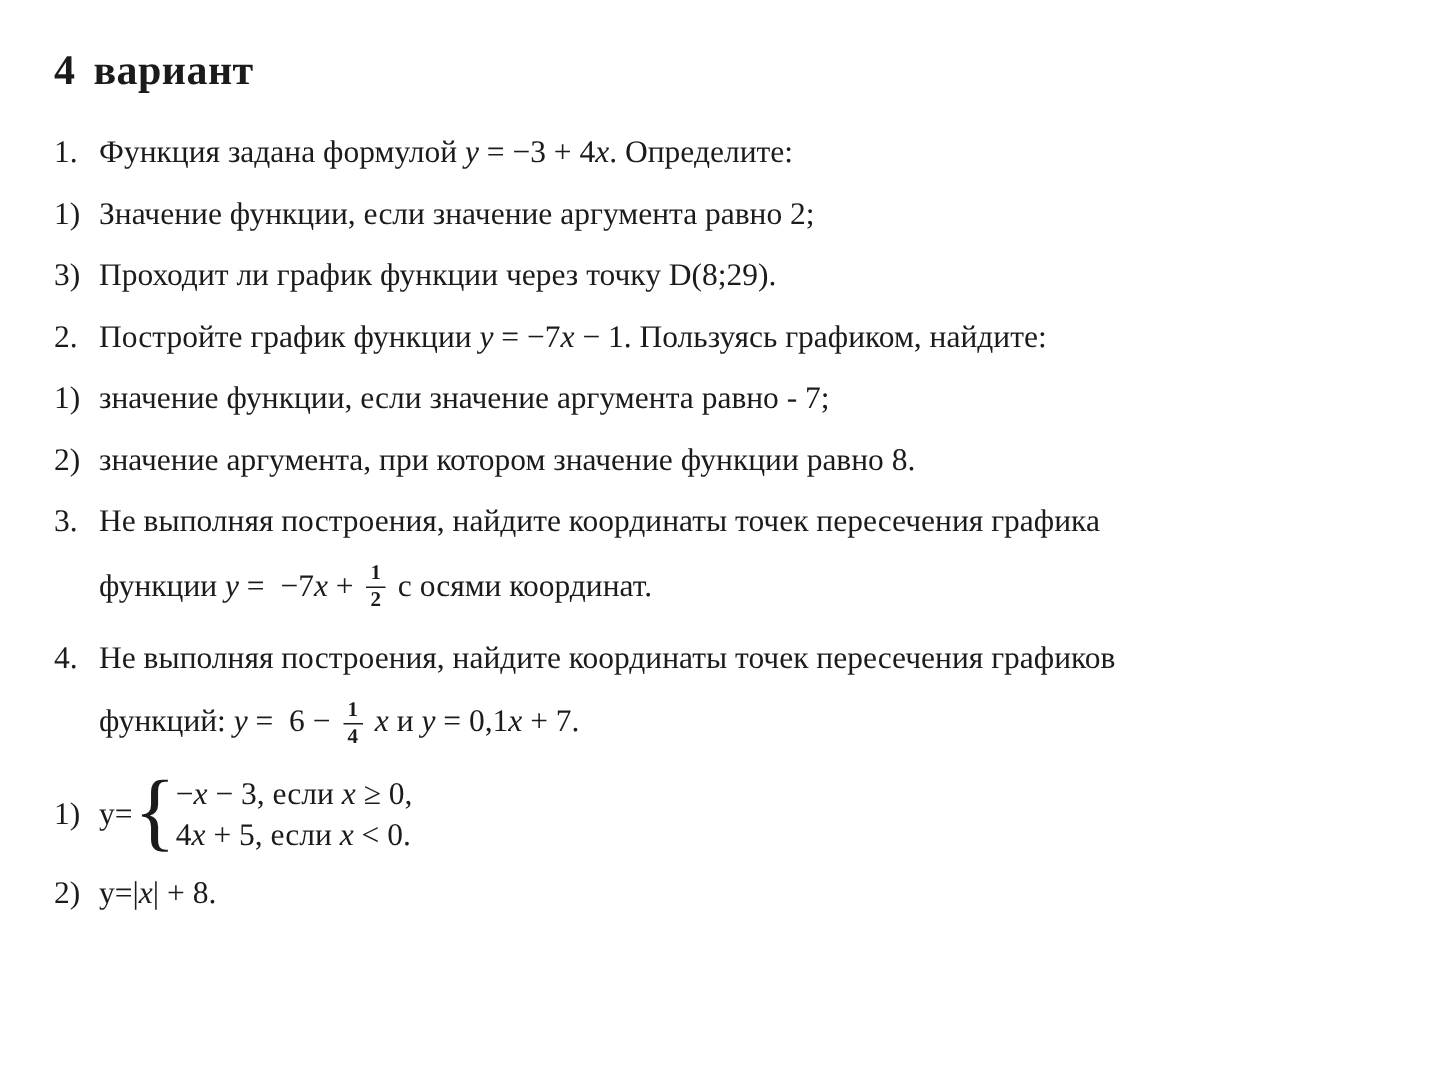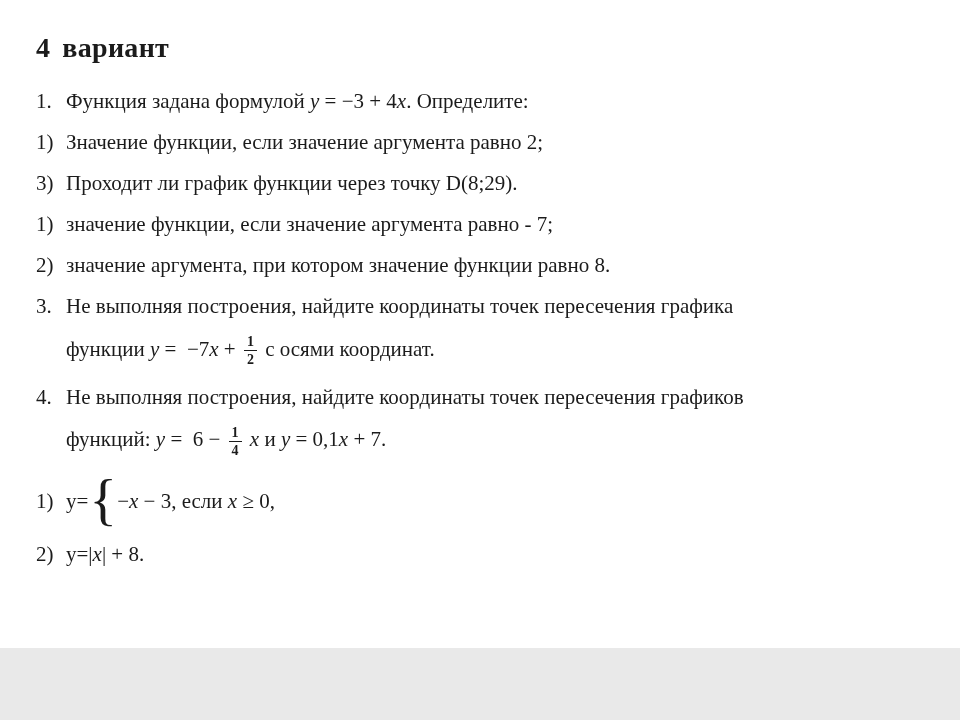--- a/index.html
+++ b/index.html
@@ -1,19 +1,19 @@
 <!DOCTYPE html>
 <html><head>
 <meta charset="utf-8">
 <style>
   html, body { margin: 0; padding: 0; background: #e9e9e9; }
   .page {
     position: relative;
     width: 960px;
-    height: 648px;
+    height: 720px;
     margin: 0 auto;
     background: #ffffff;
     box-sizing: border-box;
     padding: 26px 30px 0 36px;
     font-family: "Liberation Serif", "DejaVu Serif", serif;
     color: #1b1b1b;
     overflow: hidden;
   }
   .doc-title {
     font-size: 28px;
@@ -86,20 +86,23 @@
 
   <div class="line">
     <span class="label">1)</span><span class="content"><span>Значение функции, если значение аргумента равно 2;</span></span>
   </div>
 
 
   <div class="line">
     <span class="label">3)</span><span class="content"><span>Проходит ли график функции через точку D(8;29).</span></span>
   </div>
 
+  <div class="line">
+    <span class="label">2.</span><span class="content"><span>Постройте график функции </span><span class="it">y</span><span> = −7</span><span class="it">x</span><span> − 1. Пользуясь графиком, найдите:</span></span>
+  </div>
 
   <div class="line">
     <span class="label">1)</span><span class="content"><span>значение функции, если значение аргумента равно - 7;</span></span>
   </div>
 
   <div class="line">
     <span class="label">2)</span><span class="content"><span>значение аргумента, при котором значение функции равно 8.</span></span>
   </div>
 
   <div class="line">
@@ -118,20 +121,21 @@
     <span class="label"></span><span class="content"><span>функций: </span><span class="it">y</span><span> =&nbsp; 6 − </span><span class="frac"><span class="num">1</span><span class="den">4</span></span><span>&nbsp;</span><span class="it">x</span><span> и </span><span class="it">y</span><span> = 0,1</span><span class="it">x</span><span> + 7.</span></span>
   </div>
 
 
   <div class="line-cases">
     <span class="label">1)</span>
     <span class="cases-pre">y=</span>
     <span class="brace">{</span>
     <span class="cases-col">
       <span class="case-row"><span>−</span><span class="it">x</span><span> − 3, если </span><span class="it">x</span><span> ≥ 0,</span></span>
+      <span class="case-row"><span>4</span><span class="it">x</span><span> + 5, если </span><span class="it">x</span><span> &lt; 0.</span></span>
     </span>
   </div>
 
   <div class="line">
     <span class="label">2)</span><span class="content"><span>y=|</span><span class="it">x</span><span>| + 8.</span></span>
   </div>
 
 </div>
 
 </body></html>

